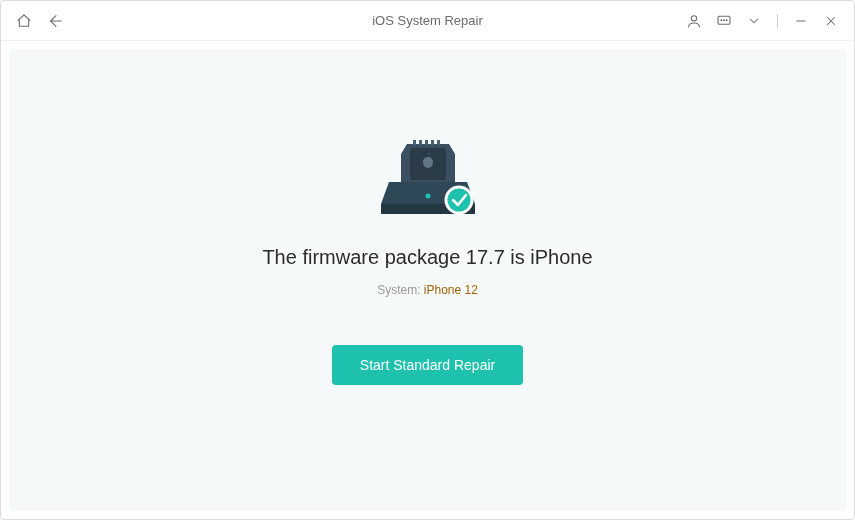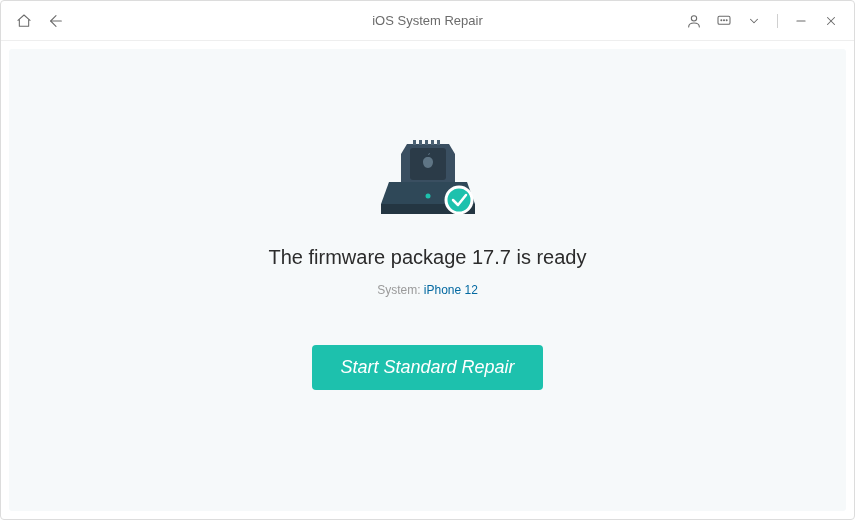--- a/index.html
+++ b/index.html
@@ -82,33 +82,32 @@
     font-size: 20px;
     font-weight: 500;
     color: #2c2c2c;
     margin-bottom: 14px;
   }
   .model-line {
     font-size: 12px;
     color: #9a9a9a;
   }
   .model-value {
-    color: #0369a1;
+    color: #a16207;
     font-weight: 500;
   }
   .cta {
     margin-top: 48px;
     background: #1dc1ad;
     color: #fff;
     border: none;
     border-radius: 4px;
-    font-size: 18px;
+    font-size: 14px;
     padding: 12px 28px;
     cursor: pointer;
-    font-style: italic;
   }
 </style>
 </head>
 <body>
 
 <div class="window">
 
   <div class="titlebar">
     <div class="titlebar-left">
       <span class="icon-btn">
@@ -189,21 +188,21 @@
         <g>
           <circle cx="86" cy="66" r="13" fill="#1dc1ad" stroke="#fff" stroke-width="3"></circle>
           <path d="M80 66 L85 71 L93 61" fill="none" stroke="#fff" stroke-width="2.5" stroke-linecap="round" stroke-linejoin="round"></path>
         </g>
       </svg>
     </div>
 
     <div class="headline">
       <span>The firmware package</span>
       <span>17.7</span>
-      <span>is ready</span>
+      <span>is iPhone</span>
     </div>
 
     <div class="model-line">
       <span>System:</span>
       <span class="model-value">iPhone 12</span>
     </div>
 
     <button class="cta">Start Standard Repair</button>
 
   </div>

